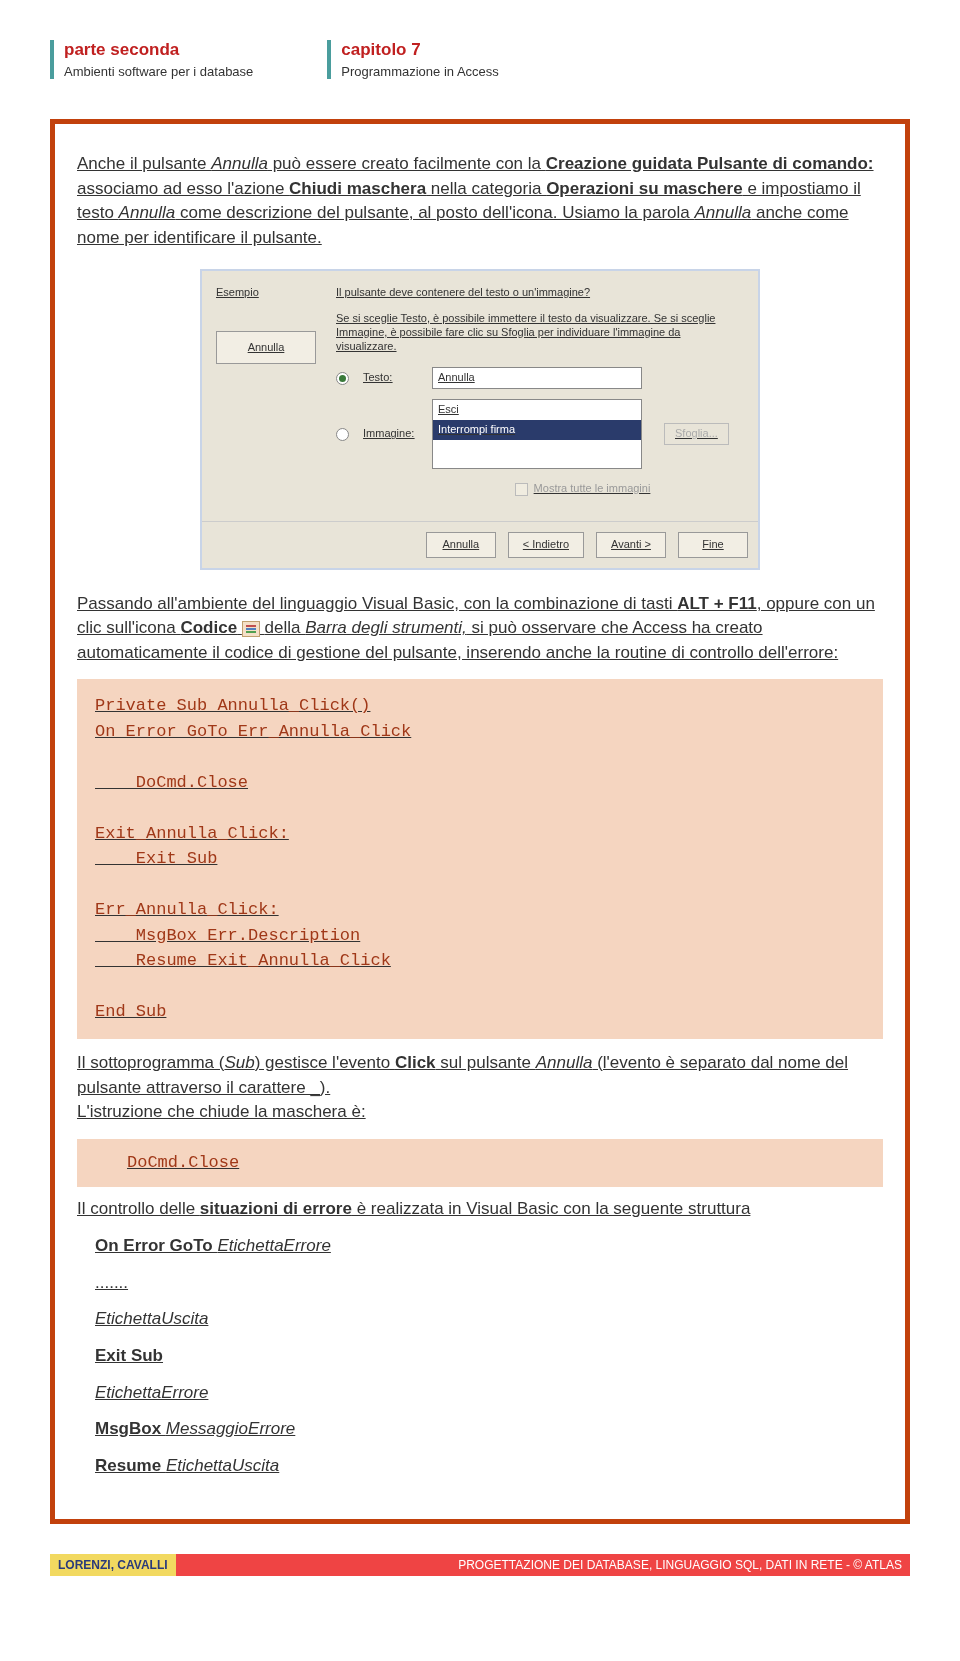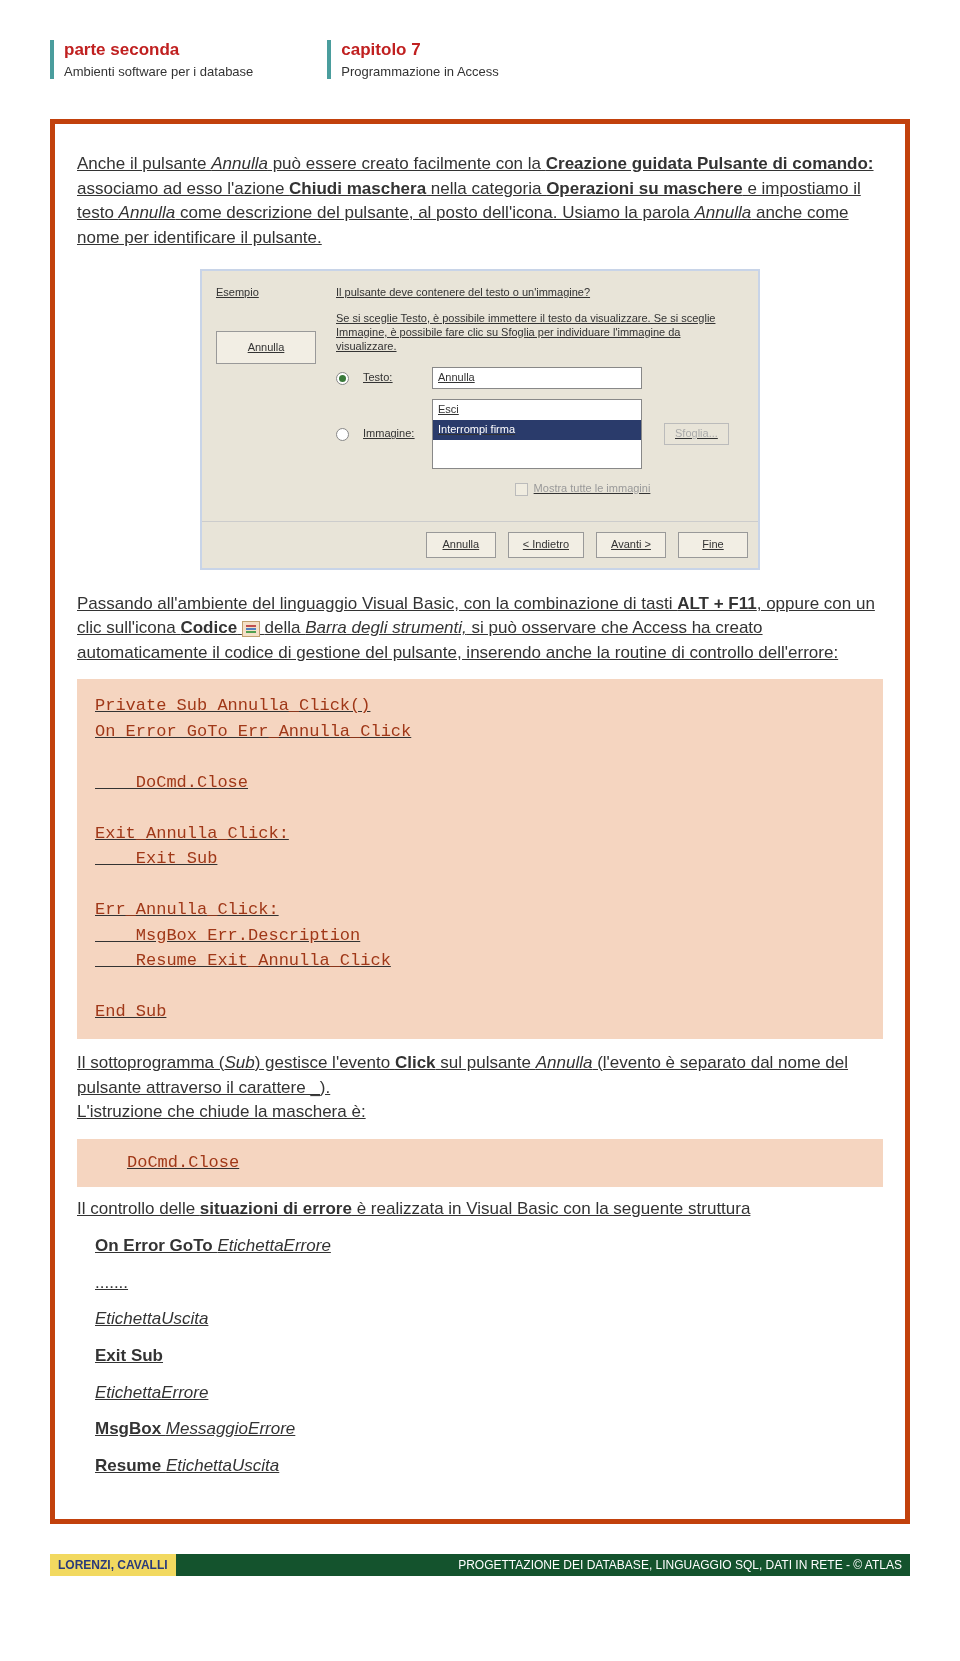--- a/index.html
+++ b/index.html
@@ -210,21 +210,21 @@
   }
   .footer-label {
     background: #f2d960;
     padding: 4px 8px;
     font-size: 12px;
     font-weight: bold;
     color: #2a3a7a;
   }
   .footer-bar-line {
     flex: 1;
-    background: #14532d;
+    background: #ef4444;
     color: #fff;
     font-size: 12px;
     padding: 4px 8px;
     text-align: right;
   }
 </style>
 </head>
 <body>
 
 <div class="page">

